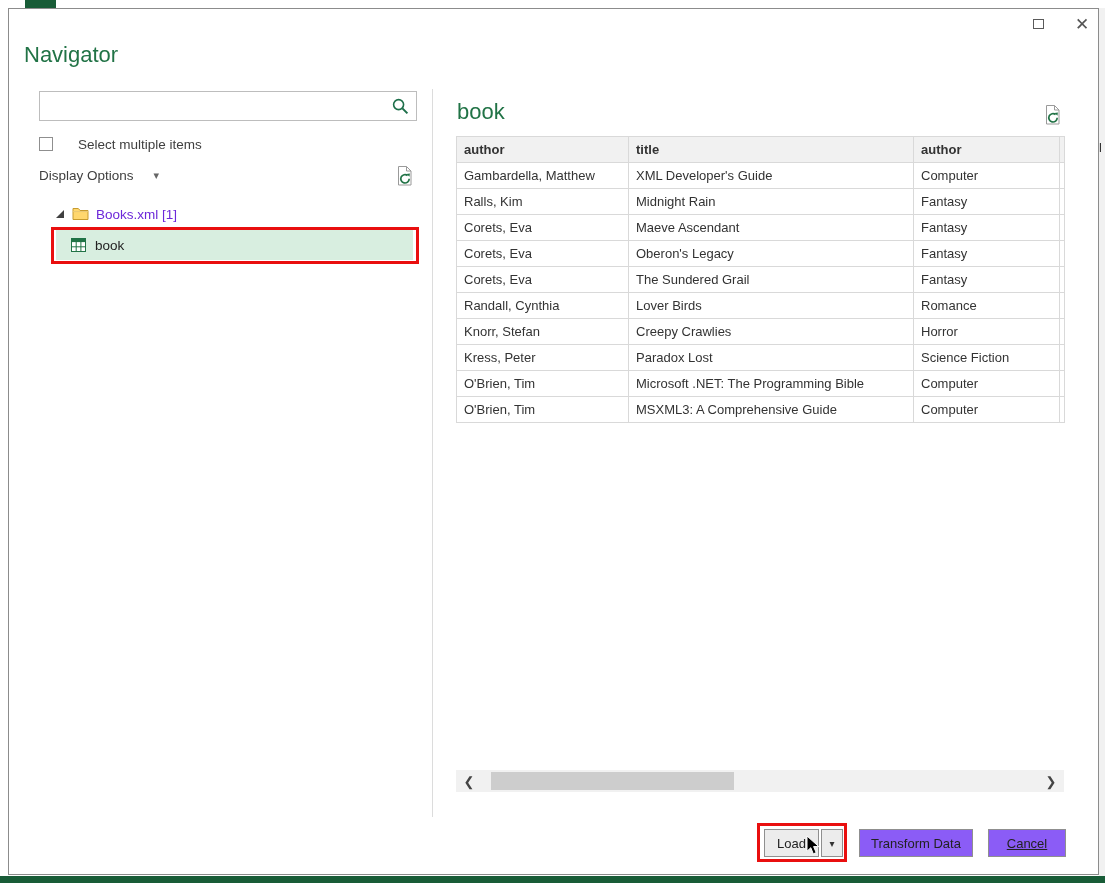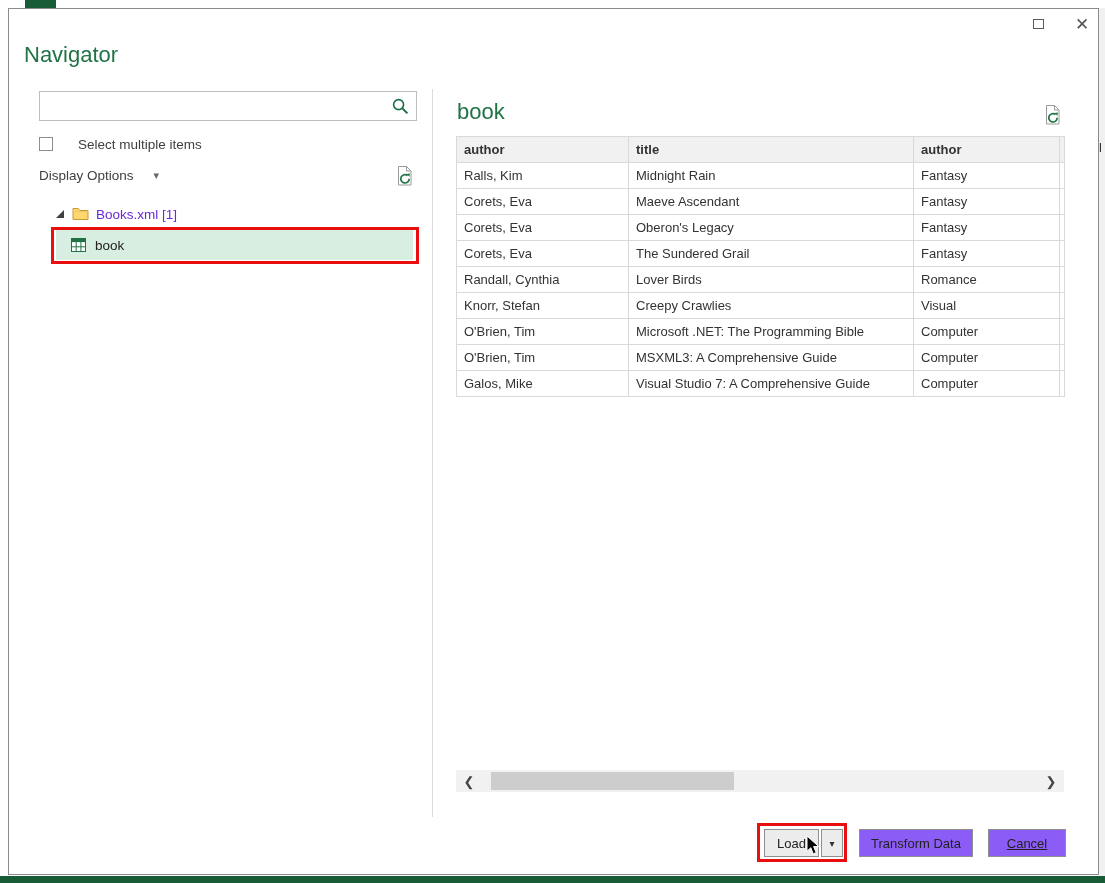--- a/index.html
+++ b/index.html
@@ -166,20 +166,26 @@
       <thead>
         <tr>
             <th>author</th>
             <th>title</th>
             <th>author</th>
             <th></th>
           </tr>
       </thead>
       <tbody>
           <tr>
+            <td>Gambardella, Matthew</td>
+            <td>XML Developer's Guide</td>
+            <td>Computer</td>
+            <td></td>
+          </tr>
+          <tr>
             <td>Ralls, Kim</td>
             <td>Midnight Rain</td>
             <td>Fantasy</td>
             <td></td>
           </tr>
           <tr>
             <td>Corets, Eva</td>
             <td>Maeve Ascendant</td>
             <td>Fantasy</td>
             <td></td>
@@ -198,38 +204,38 @@
           </tr>
           <tr>
             <td>Randall, Cynthia</td>
             <td>Lover Birds</td>
             <td>Romance</td>
             <td></td>
           </tr>
           <tr>
             <td>Knorr, Stefan</td>
             <td>Creepy Crawlies</td>
-            <td>Visual</td>
+            <td>Horror</td>
+            <td></td>
+          </tr>
+          <tr>
+            <td>Kress, Peter</td>
+            <td>Paradox Lost</td>
+            <td>Science Fiction</td>
             <td></td>
           </tr>
           <tr>
             <td>O'Brien, Tim</td>
             <td>Microsoft .NET: The Programming Bible</td>
             <td>Computer</td>
             <td></td>
           </tr>
           <tr>
             <td>O'Brien, Tim</td>
             <td>MSXML3: A Comprehensive Guide</td>
-            <td>Computer</td>
-            <td></td>
-          </tr>
-          <tr>
-            <td>Galos, Mike</td>
-            <td>Visual Studio 7: A Comprehensive Guide</td>
             <td>Computer</td>
             <td></td>
           </tr>
         </tbody>
     </table>
 
     <div class="hscroll">
       <span class="scroll-arrow left">❮</span>
       <div class="scroll-thumb"></div>
       <span class="scroll-arrow right">❯</span>

